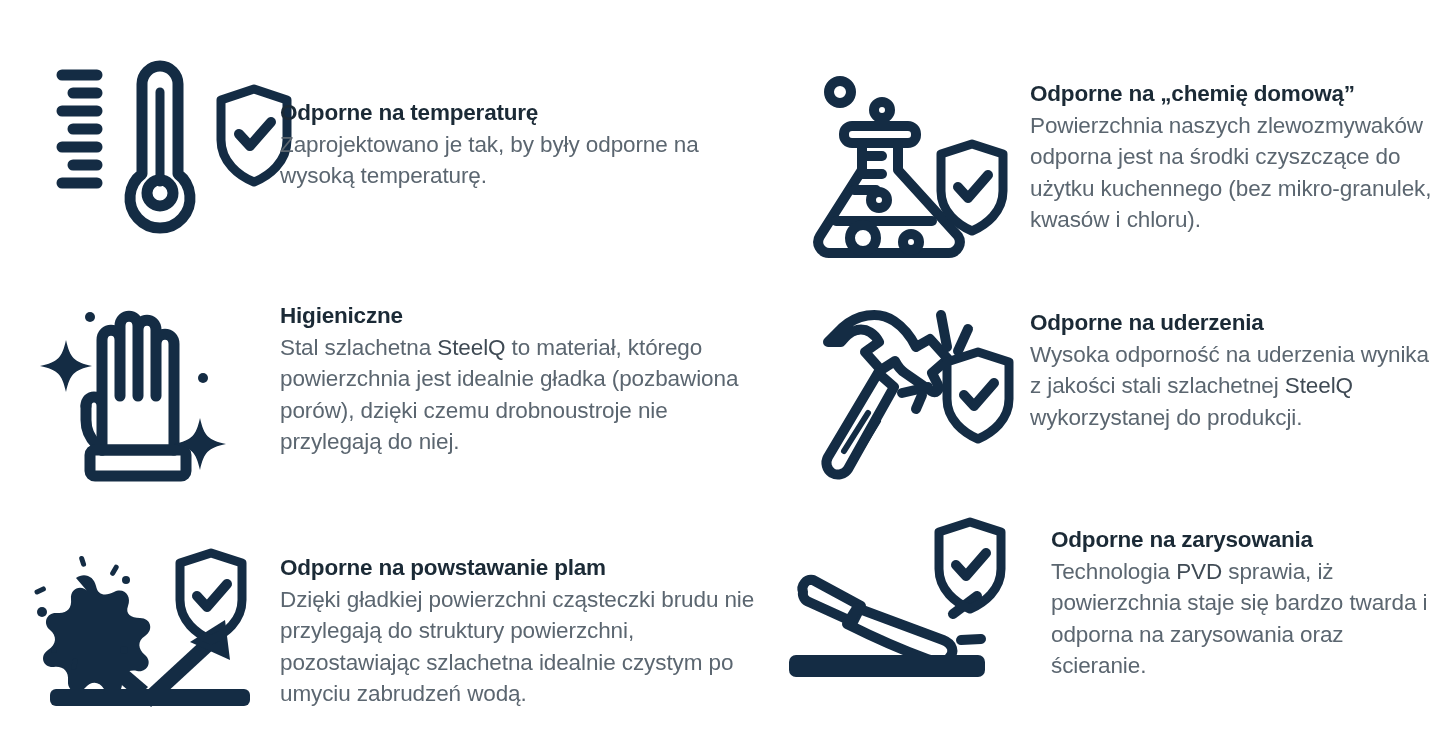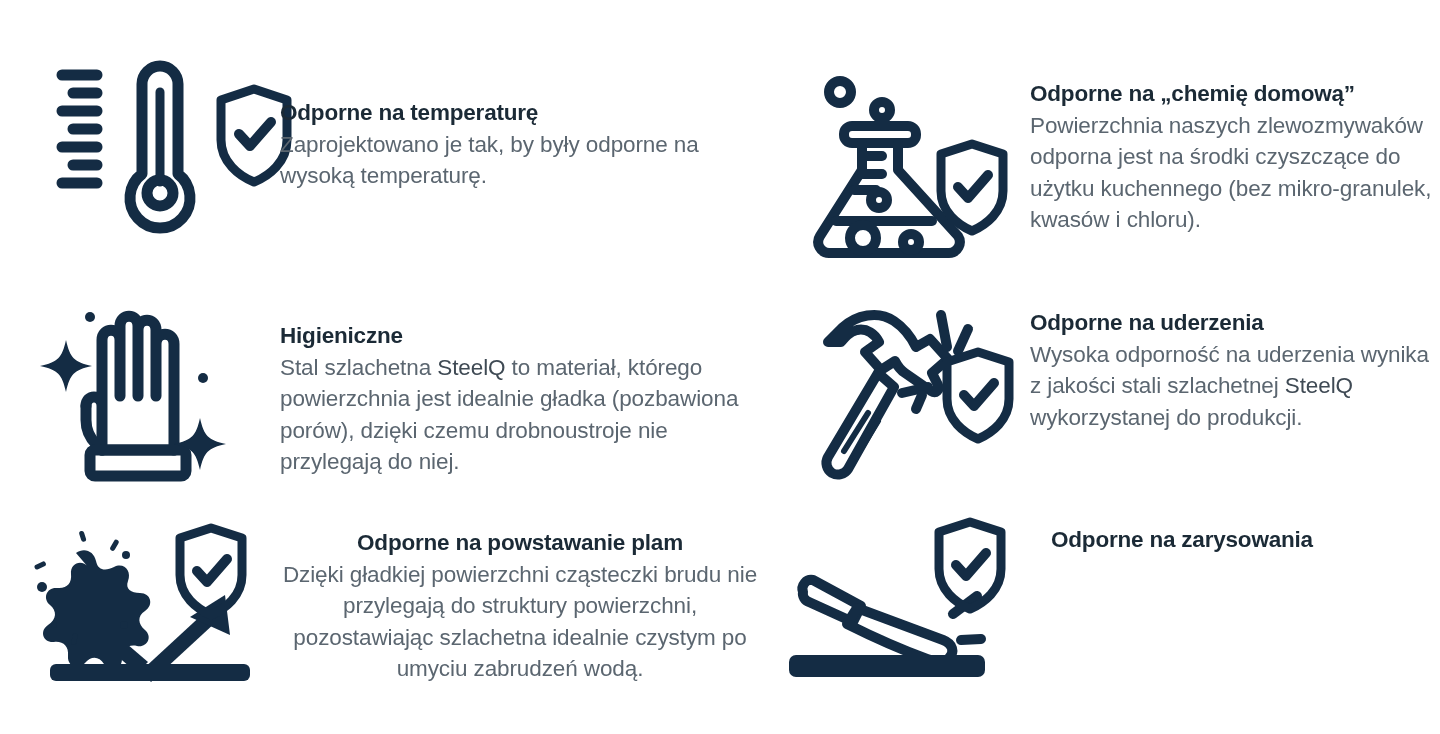--- a/index.html
+++ b/index.html
@@ -47,38 +47,38 @@
   .bd{display:block;}
   .bd b{font-weight:400;color:#3f4a54;}
 
   
   #f-temp      {left:30px;  top:62px;  width:740px;align-items:center;}
   #f-temp .icon-wrap{width:250px;height:165px;}
 
   #f-hyg       {left:10px;  top:300px; width:750px;}
   #f-hyg .icon-wrap{width:270px;height:190px;}
 
-  #f-stain     {left:0px;   top:525px; width:760px;text-align:center;}
+  #f-stain     {left:0px;   top:550px; width:760px;}
   #f-stain .icon-wrap{width:280px;height:160px;}
 
   
   #f-chem      {left:790px; top:78px;  width:650px;}
   #f-chem .icon-wrap{width:240px;height:190px;}
 
   #f-impact    {left:790px; top:305px; width:650px;}
   #f-impact .icon-wrap{width:240px;height:180px;}
 
   #f-scratch   {left:760px; top:520px; width:680px;gap:21px;}
   #f-scratch .icon-wrap{width:270px;height:165px;}
 
   
   #f-stain .txt{margin-top:2px;}
   #f-scratch .txt{margin-top:4px;}
   #f-impact .txt{margin-top:2px;}
-  #f-hyg   .txt{margin-top:20px;}
+  #f-hyg   .txt{margin-top:0;}
 
   svg{display:block;overflow:visible;}
 </style>
 </head>
 <body>
 
 <div class="features">
 
   <div class="feature" id="f-temp">
     <div class="icon-wrap">
@@ -274,16 +274,17 @@
         <rect x="14" y="135" width="196" height="22" rx="7" fill="#142c44"></rect>
 
         <g stroke="#142c44" stroke-width="9" stroke-linecap="round" stroke-linejoin="round" fill="none">
           <path d="M164 12 L195 2 L226 12 V49 c0 21 -17 34 -31 40 c-14 -6 -31 -19 -31 -40 Z"></path>
           <path d="M181 45 l10 11 l20 -23" stroke-width="10"></path>
         </g>
       </svg>
     </div>
     <div class="txt">
       <span class="ttl">Odporne na zarysowania</span>
+      <span class="bd"><span>Technologia </span><b>PVD</b><span> sprawia, iż powierzchnia staje się bardzo twarda i odporna na zarysowania oraz ścieranie.</span></span>
     </div>
   </div>
 
 </div>
 
 </body></html>

